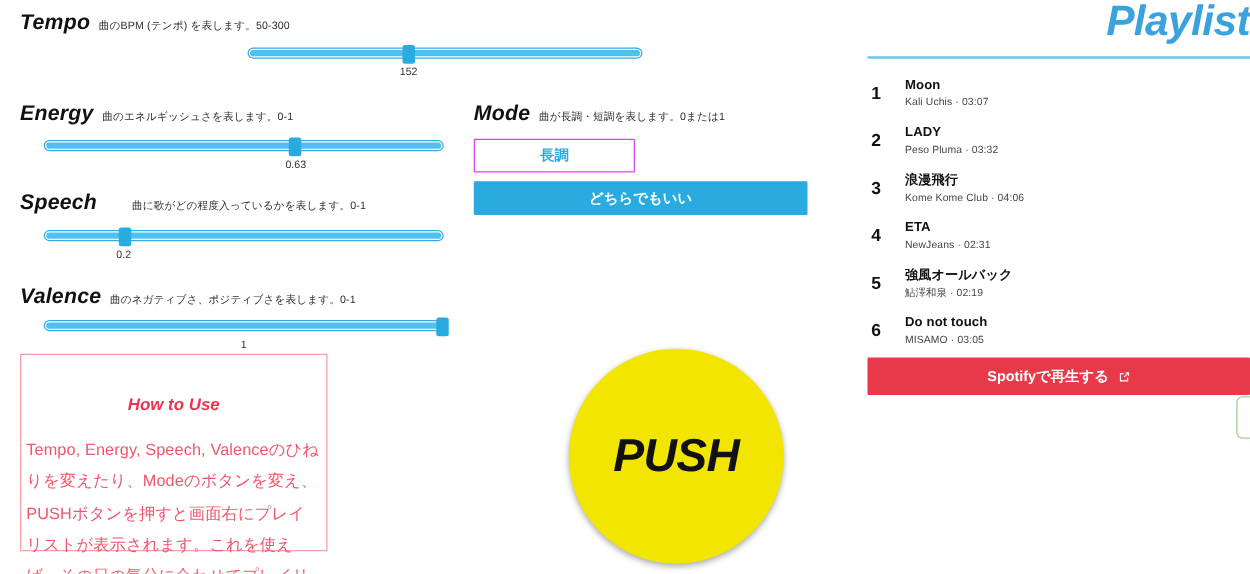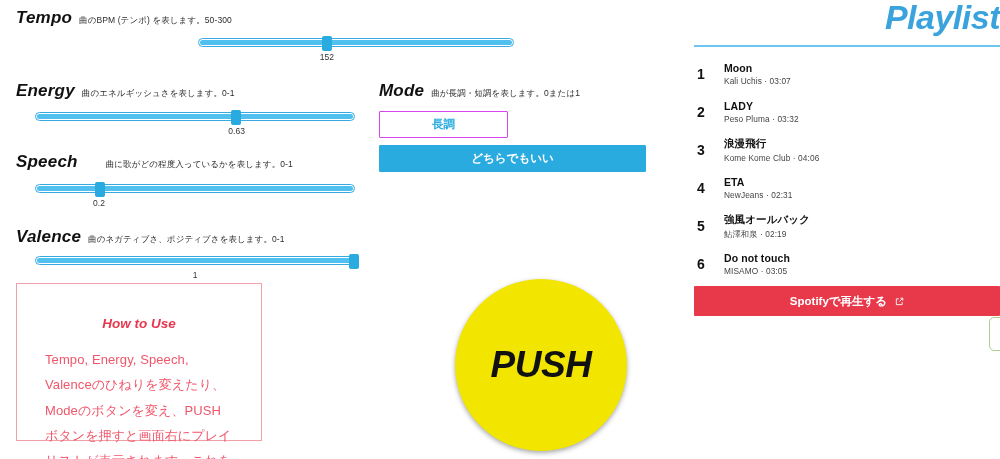--- a/index.html
+++ b/index.html
@@ -121,21 +121,21 @@
   
   .howto {
     position: absolute;
     left: 16px;
     top: 283px;
     width: 246px;
     height: 158px;
     box-sizing: border-box;
     border: 1px solid #f2a0a8;
     background: #ffffff;
-    padding: 10px 28px;
+    padding: 10px 4px;
   }
   .howto-title {
     text-align: center;
     color: #e8384f;
     font-size: 13.5px;
     font-weight: bold;
     font-style: italic;
     margin-top: 22px;
     margin-bottom: 16px;
   }

